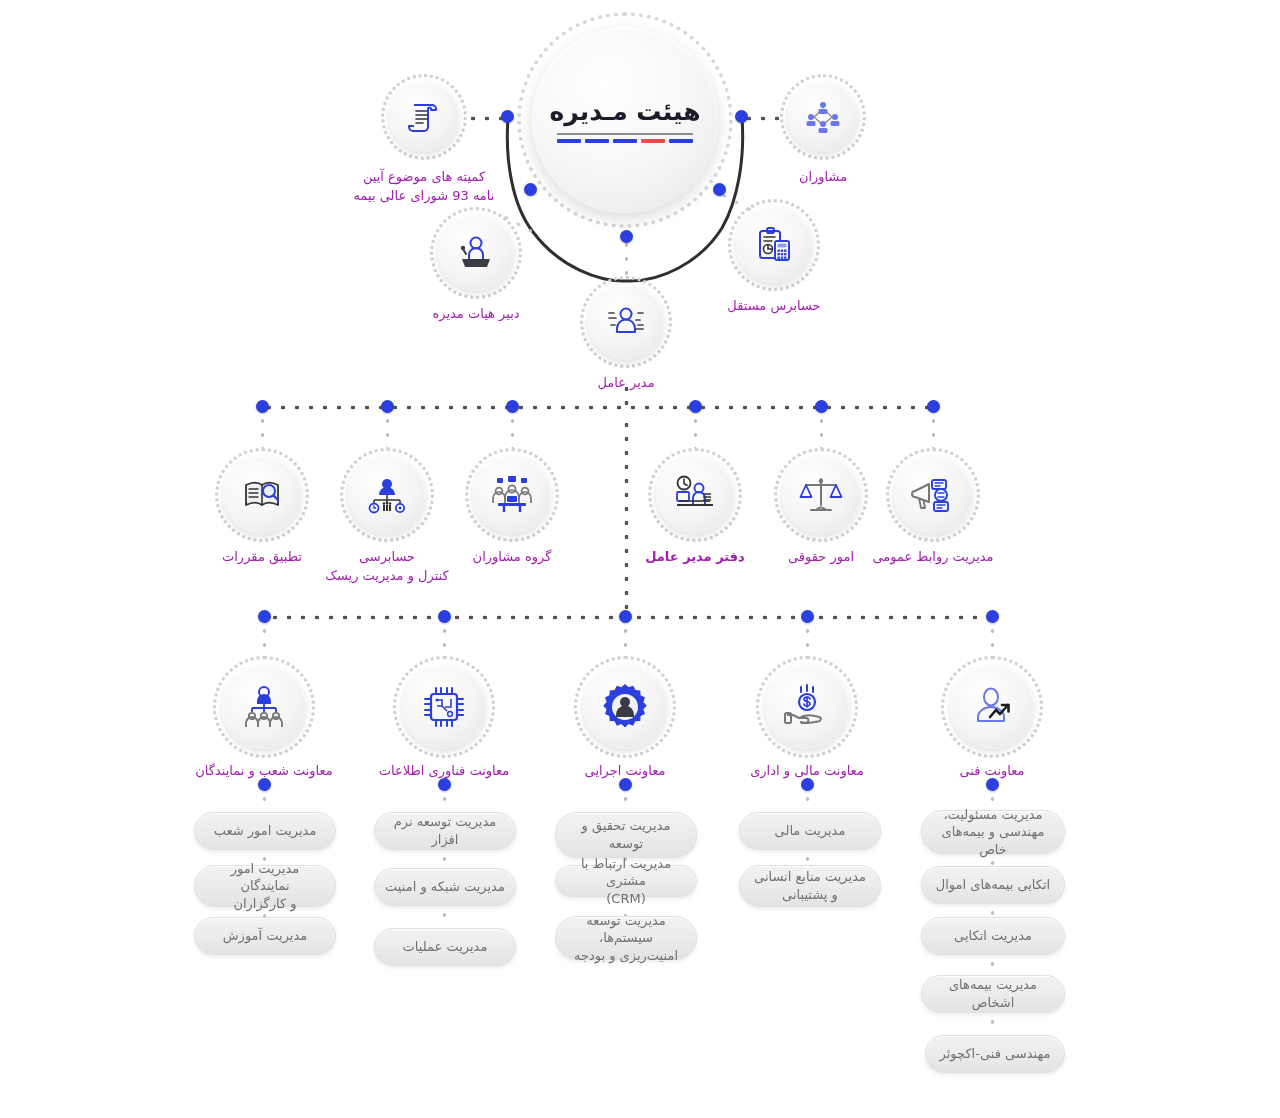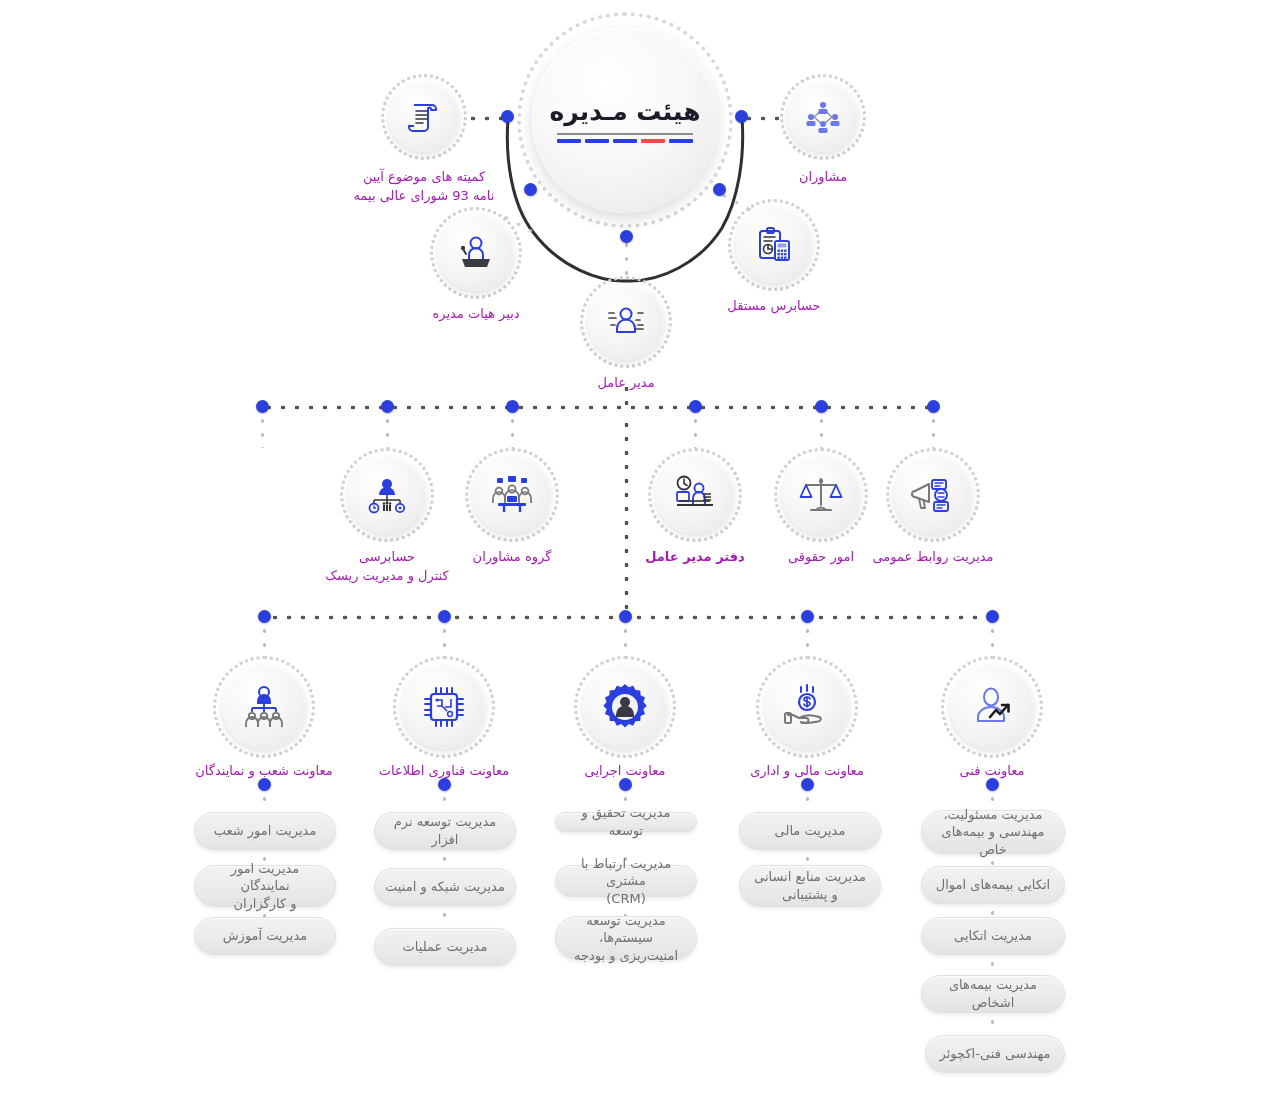--- a/index.html
+++ b/index.html
@@ -236,20 +236,33 @@
   <div class="dot" style="left:815px;top:400px;"></div>
   <div class="dot" style="left:927px;top:400px;"></div>
 
   <div class="vline faint" style="left:260px;top:414px;height:34px;"></div>
   <div class="vline faint" style="left:385px;top:414px;height:34px;"></div>
   <div class="vline faint" style="left:510px;top:414px;height:34px;"></div>
   <div class="vline faint" style="left:693px;top:414px;height:34px;"></div>
   <div class="vline faint" style="left:819px;top:414px;height:34px;"></div>
   <div class="vline faint" style="left:931px;top:414px;height:34px;"></div>
 
+  <div class="node t2" style="left:215px;top:448px;width:94px;height:94px;">
+    <div class="ring"></div>
+    <div class="disc">
+      <svg width="44" height="44" viewBox="0 0 44 44">
+        <path d="M6 12 C12 9 18 9 22 12 C26 9 32 9 38 12 L38 32 C32 29 26 29 22 32 C18 29 12 29 6 32 Z" fill="#f0f0f0" stroke="#333" stroke-width="1.8" stroke-linejoin="round"></path>
+        <path d="M22 12 V32" stroke="#333" stroke-width="1.6"></path>
+        <path d="M9 16 h9 M9 20 h9 M9 24 h9" stroke="#333" stroke-width="1.3" stroke-linecap="round"></path>
+        <circle cx="29" cy="18" r="6" fill="none" stroke="#2b3ede" stroke-width="2"></circle>
+        <path d="M33.5 22.5 L38 27" stroke="#2b3ede" stroke-width="2.2" stroke-linecap="round"></path>
+      </svg>
+    </div>
+    <div class="label" style="left:-28px;top:100px;width:150px;">تطبیق مقررات</div>
+  </div>
 
   <div class="node t2" style="left:340px;top:448px;width:94px;height:94px;">
     <div class="ring"></div>
     <div class="disc">
       <svg width="44" height="44" viewBox="0 0 44 44">
         <circle cx="22" cy="11" r="5" fill="#2b3ede"></circle>
         <path d="M14 22 a8 8 0 0 1 16 0 z" fill="#2b3ede"></path>
         <path d="M22 22 v5 M9 27 h26 M9 27 v4 M22 27 v4 M35 27 v4" stroke="#333" stroke-width="1.5" fill="none"></path>
         <circle cx="9" cy="35" r="4.5" fill="none" stroke="#2b3ede" stroke-width="1.8"></circle>
         <path d="M9 32.5 v2.5 h2" stroke="#2b3ede" stroke-width="1.4" fill="none"></path>
@@ -458,21 +471,21 @@
   <div class="dot" style="left:438px;top:778px;"></div>
   <div class="vline faint" style="left:442px;top:792px;height:18px;"></div>
   <div class="pill" style="left:374px;top:812px;width:142px;height:38px;">مدیریت توسعه نرم افزار</div>
   <div class="vline faint" style="left:442px;top:852px;height:14px;"></div>
   <div class="pill" style="left:374px;top:868px;width:142px;height:38px;">مدیریت شبکه و امنیت</div>
   <div class="vline faint" style="left:442px;top:908px;height:14px;"></div>
   <div class="pill" style="left:374px;top:928px;width:142px;height:38px;">مدیریت عملیات</div>
 
   <div class="dot" style="left:619px;top:778px;"></div>
   <div class="vline faint" style="left:623px;top:792px;height:18px;"></div>
-  <div class="pill" style="left:555px;top:812px;width:142px;height:20px;">مدیریت تحقیق و توسعه</div>
+  <div class="pill" style="left:555px;top:812px;width:142px;height:46px;">مدیریت تحقیق و توسعه</div>
   <div class="vline faint" style="left:623px;top:852px;height:12px;"></div>
   <div class="pill" style="left:555px;top:865px;width:142px;height:32px;">مدیریت ارتباط با مشتری
 (CRM)</div>
   <div class="vline faint" style="left:623px;top:909px;height:8px;"></div>
   <div class="pill" style="left:555px;top:916px;width:142px;height:44px;">مدیریت توسعه سیستم‌ها،
 امنیت‌ریزی و بودجه</div>
 
   <div class="dot" style="left:801px;top:778px;"></div>
   <div class="vline faint" style="left:805px;top:792px;height:18px;"></div>
   <div class="pill" style="left:739px;top:812px;width:142px;height:38px;">مدیریت مالی</div>

